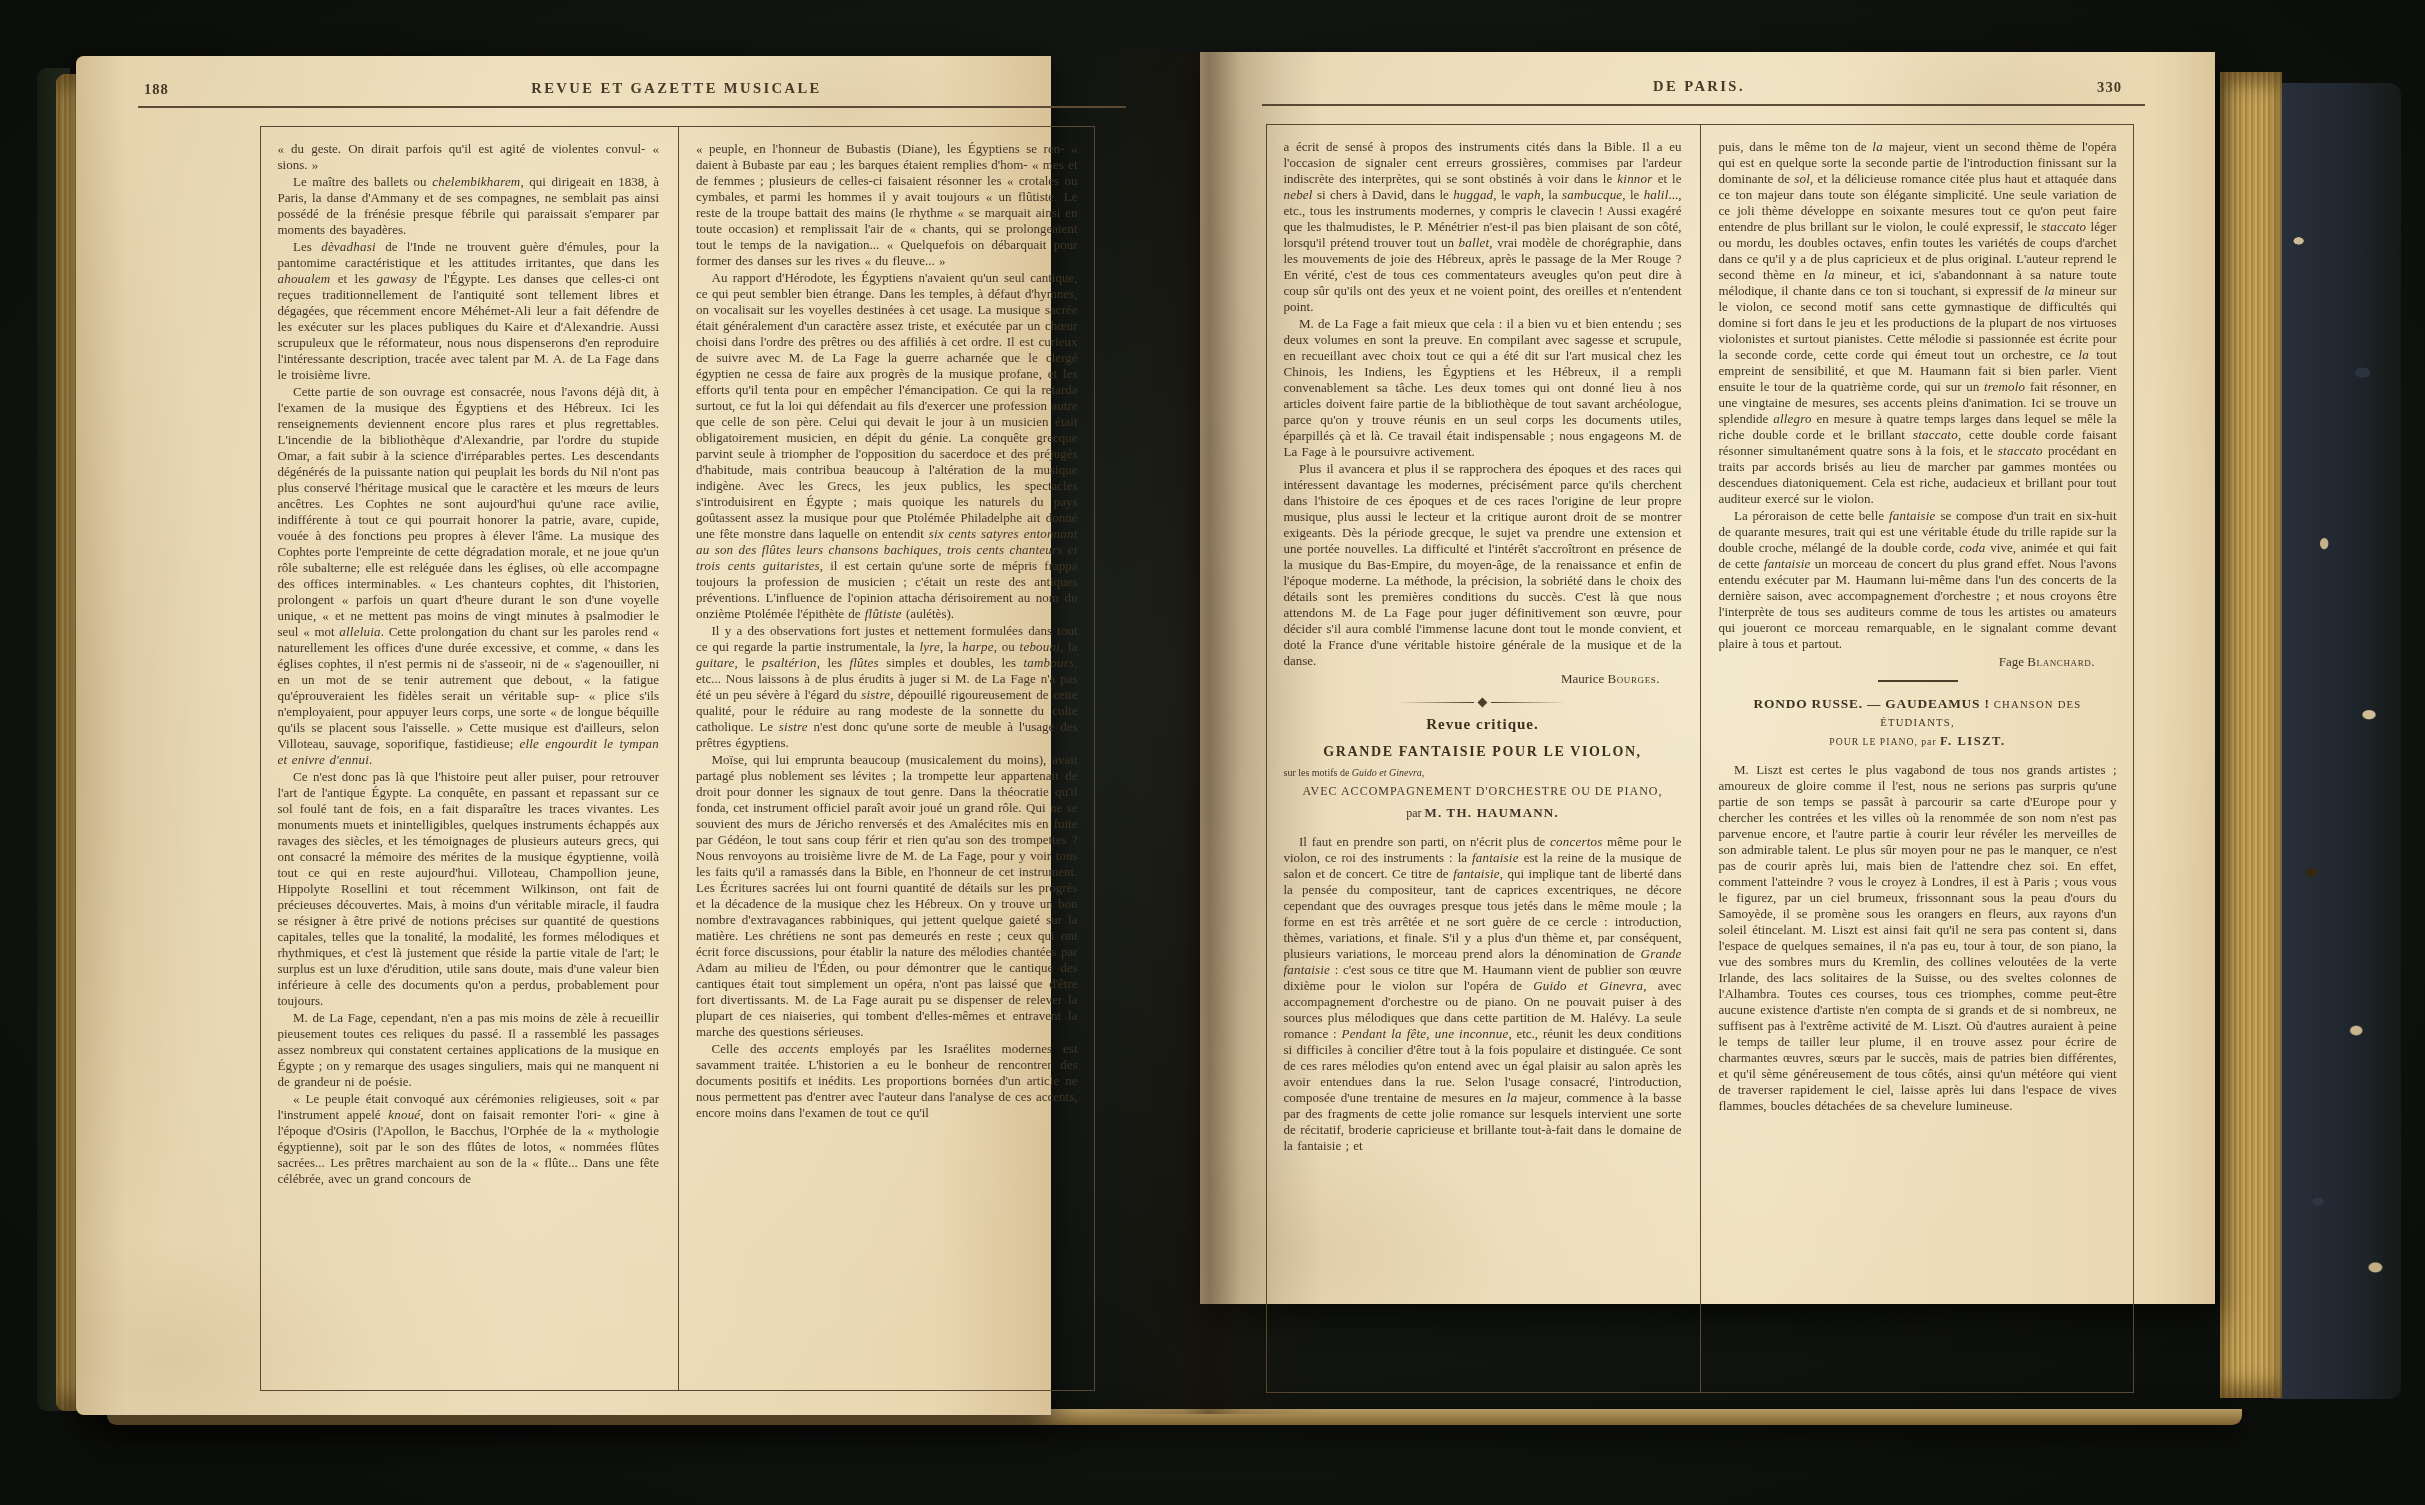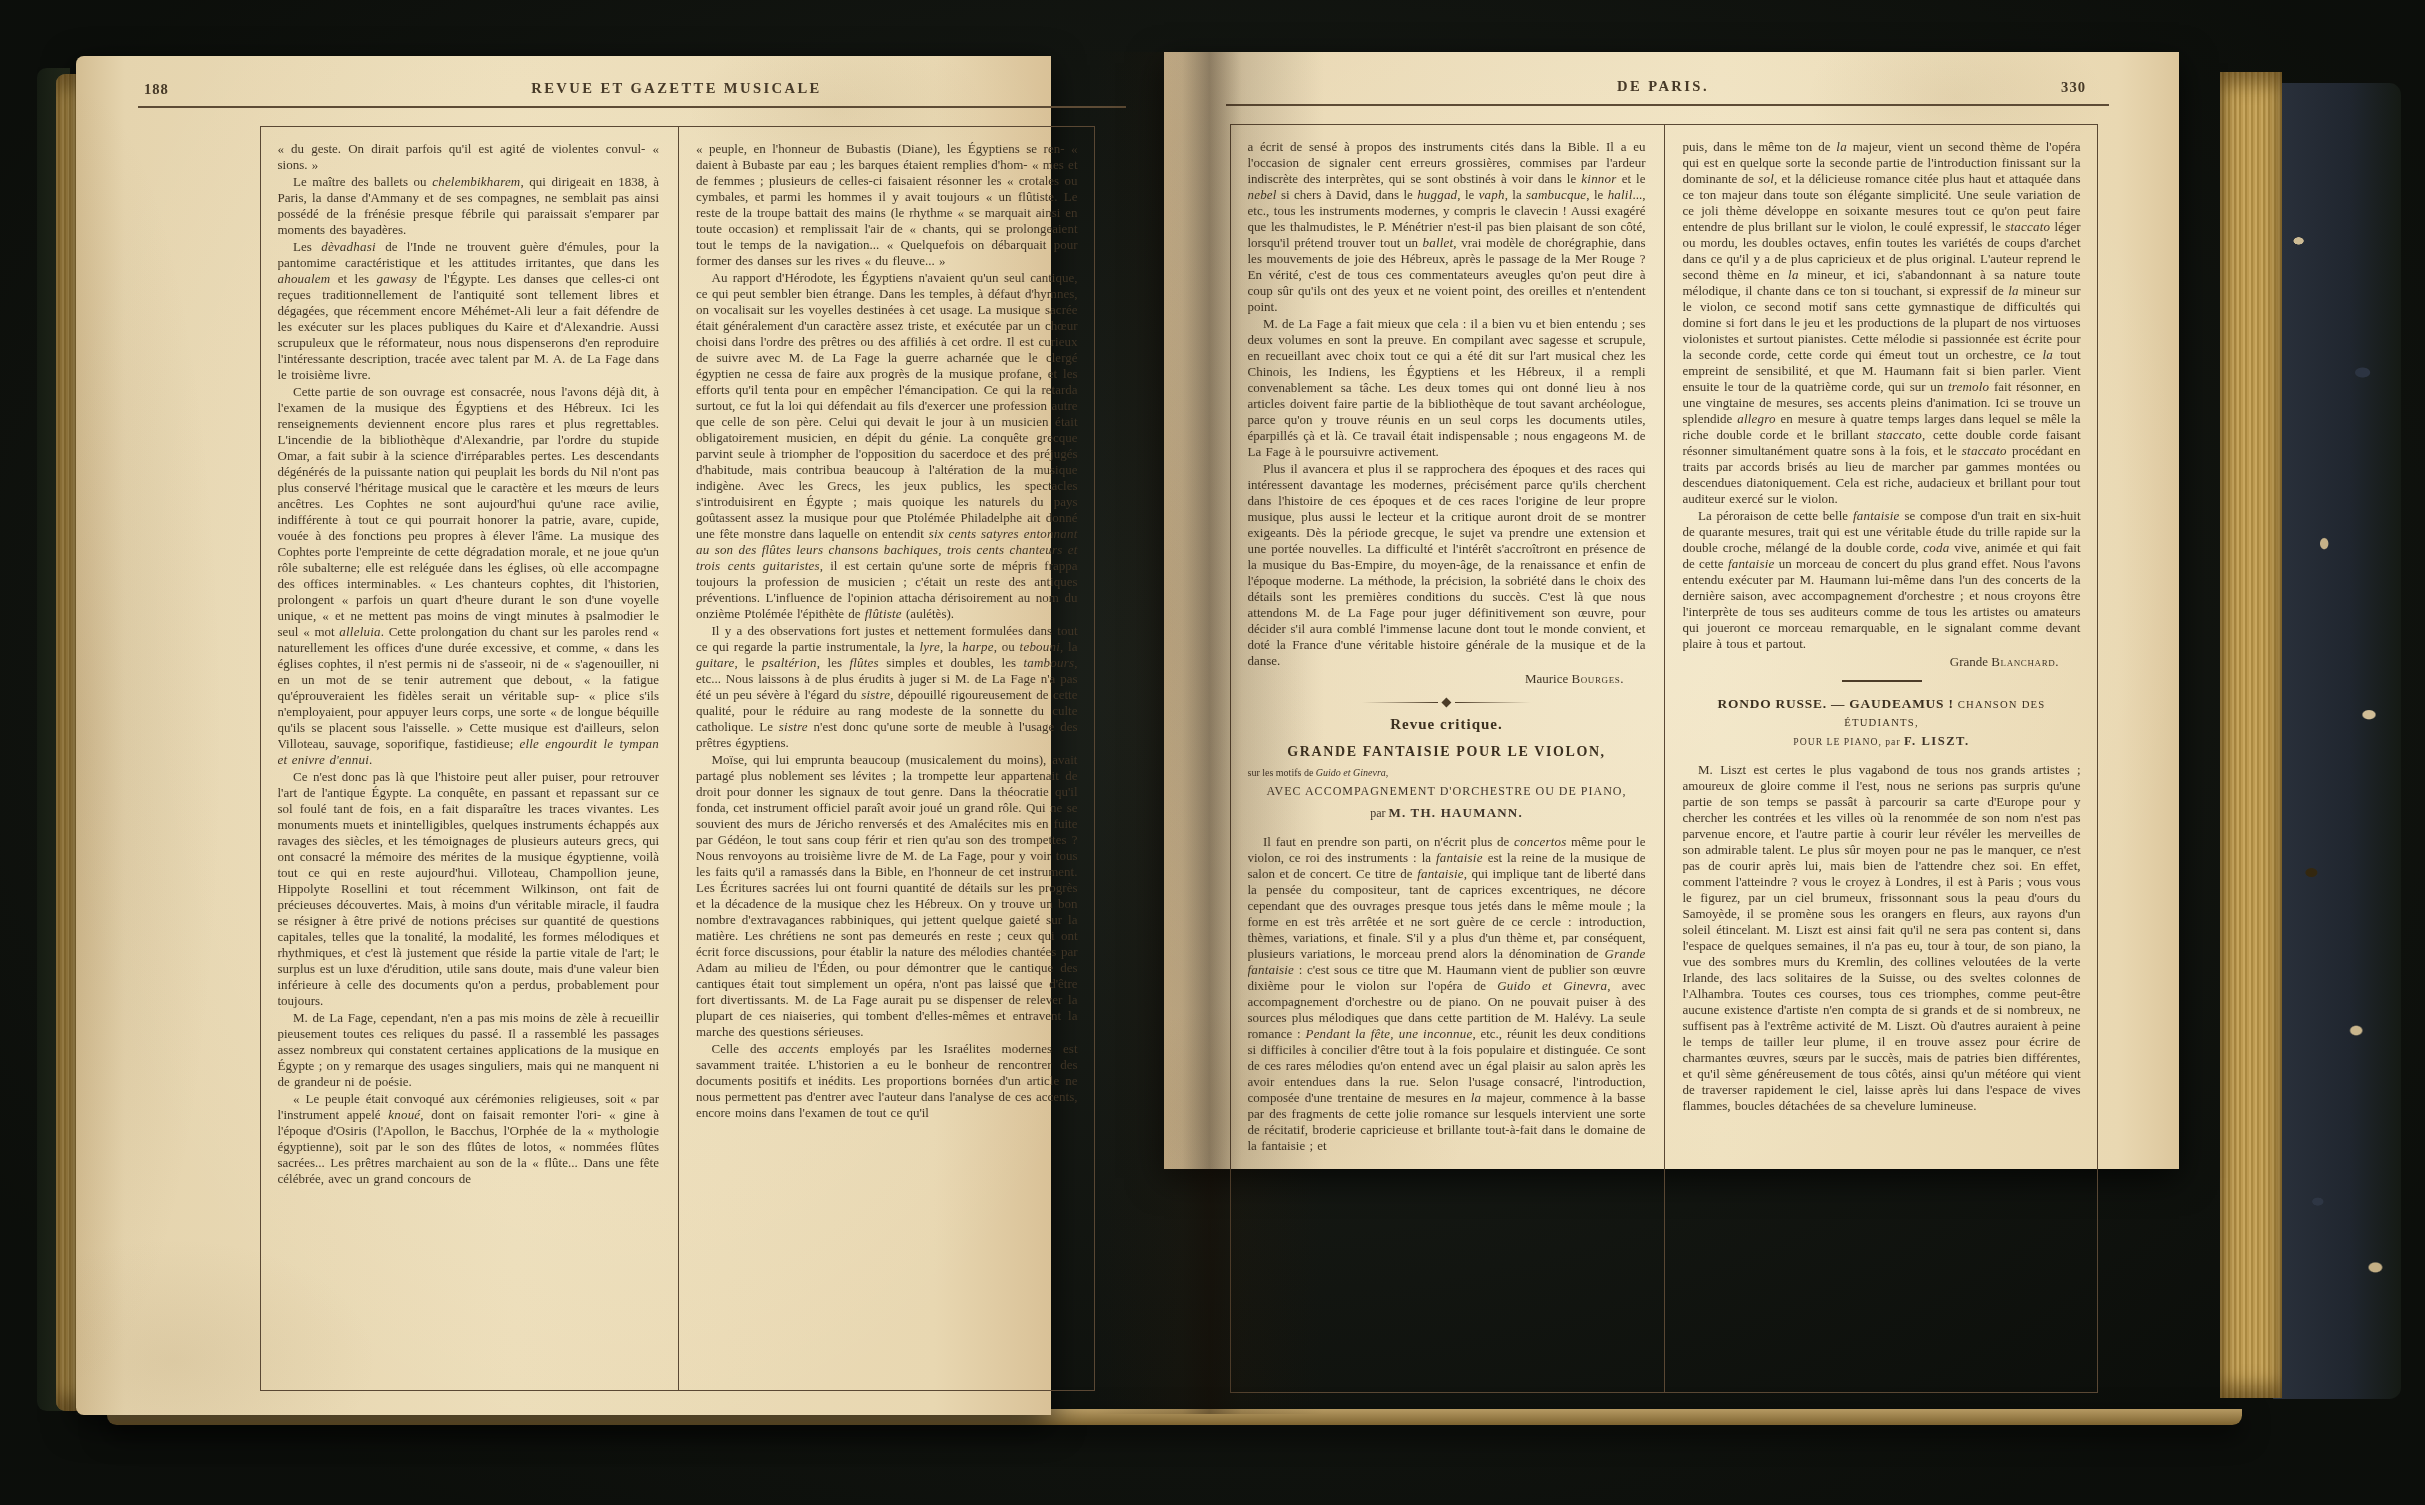--- a/index.html
+++ b/index.html
@@ -41,21 +41,21 @@
   .page .stain{position:absolute;inset:0;pointer-events:none;
     background:
       radial-gradient(213px 116px at 78% 4%, rgba(140,110,60,.10), transparent 70%),
       radial-gradient(291px 175px at 10% 96%, rgba(130,100,55,.10), transparent 70%),
       radial-gradient(194px 873px at 0% 50%, rgba(120,90,45,.14), transparent 75%);}
   #left-page{left:76px;top:56px;width:975px;height:1359px;border-radius:7.8px 0 0 7.8px;
     background:
       radial-gradient(ellipse at 55% 42%, rgba(255,250,232,.30), transparent 75%),
       linear-gradient(90deg,#d3bd92 0%,#e5d4ae 5%,#ecddb9 45%,#e8d7b1 88%,#d9c197 100%),
       #e8d7b2;}
-  #right-page{left:1164px;top:52px;width:1015px;height:1117px;
+  #right-page{left:1200px;top:52px;width:1015px;height:1252px;
     background:
       radial-gradient(ellipse at 45% 45%, rgba(255,252,238,.32), transparent 75%),
       linear-gradient(90deg,#d8c098 0%,#e9d8b4 8%,#efe1bf 55%,#e9d8b2 94%,#dcc69c 100%),
       #ebdbb6;}
   .gutter-shadow{position:absolute;left:1095px;top:52px;width:229px;height:1362px;pointer-events:none;
     background:linear-gradient(90deg,rgba(40,25,8,0) 0%,rgba(40,25,8,.18) 38%,rgba(25,14,4,.42) 50%,rgba(40,25,8,.16) 64%,rgba(40,25,8,0) 100%);}
 
   
   .page-number{position:absolute;font-size:14.6px;font-weight:bold;letter-spacing:1px;color:#473a28;}
   .running-title{position:absolute;text-align:center;font-size:14.6px;font-weight:bold;
@@ -167,21 +167,21 @@
         <div class="rev-sub">sur les motifs de <i>Guido et Ginevra</i>,</div>
         <div class="rev-sub-sc">AVEC ACCOMPAGNEMENT D'ORCHESTRE OU DE PIANO,</div>
         <div class="rev-by"><span>par </span><span class="byname">M. TH. HAUMANN.</span></div>
 
         <p class="para">Il faut en prendre son parti, on n'écrit plus de <i>concertos</i> même pour le violon, ce roi des instruments : la <i>fantaisie</i> est la reine de la musique de salon et de concert. Ce titre de <i>fantaisie</i>, qui implique tant de liberté dans la pensée du compositeur, tant de caprices excentriques, ne décore cependant que des ouvrages presque tous jetés dans le même moule ; la forme en est très arrêtée et ne sort guère de ce cercle : introduction, thèmes, variations, et finale. S'il y a plus d'un thème et, par conséquent, plusieurs variations, le morceau prend alors la dénomination de <i>Grande fantaisie</i> : c'est sous ce titre que M. Haumann vient de publier son œuvre dixième pour le violon sur l'opéra de <i>Guido et Ginevra</i>, avec accompagnement d'orchestre ou de piano. On ne pouvait puiser à des sources plus mélodiques que dans cette partition de M. Halévy. La seule romance : <i>Pendant la fête, une inconnue</i>, etc., réunit les deux conditions si difficiles à concilier d'être tout à la fois populaire et distinguée. Ce sont de ces rares mélodies qu'on entend avec un égal plaisir au salon après les avoir entendues dans la rue. Selon l'usage consacré, l'introduction, composée d'une trentaine de mesures en <i>la</i> majeur, commence à la basse par des fragments de cette jolie romance sur lesquels intervient une sorte de récitatif, broderie capricieuse et brillante tout-à-fait dans le domaine de la fantaisie ; et</p>
       </div>
 
       <div class="col">
         <p class="para flush">puis, dans le même ton de <i>la</i> majeur, vient un second thème de l'opéra qui est en quelque sorte la seconde partie de l'introduction finissant sur la dominante de <i>sol</i>, et la délicieuse romance citée plus haut et attaquée dans ce ton majeur dans toute son élégante simplicité. Une seule variation de ce joli thème développe en soixante mesures tout ce qu'on peut faire entendre de plus brillant sur le violon, le coulé expressif, le <i>staccato</i> léger ou mordu, les doubles octaves, enfin toutes les variétés de coups d'archet dans ce qu'il y a de plus capricieux et de plus original. L'auteur reprend le second thème en <i>la</i> mineur, et ici, s'abandonnant à sa nature toute mélodique, il chante dans ce ton si touchant, si expressif de <i>la</i> mineur sur le violon, ce second motif sans cette gymnastique de difficultés qui domine si fort dans le jeu et les productions de la plupart de nos virtuoses violonistes et surtout pianistes. Cette mélodie si passionnée est écrite pour la seconde corde, cette corde qui émeut tout un orchestre, ce <i>la</i> tout empreint de sensibilité, et que M. Haumann fait si bien parler. Vient ensuite le tour de la quatrième corde, qui sur un <i>tremolo</i> fait résonner, en une vingtaine de mesures, ses accents pleins d'animation. Ici se trouve un splendide <i>allegro</i> en mesure à quatre temps larges dans lequel se mêle la riche double corde et le brillant <i>staccato</i>, cette double corde faisant résonner simultanément quatre sons à la fois, et le <i>staccato</i> procédant en traits par accords brisés au lieu de marcher par gammes montées ou descendues diatoniquement. Cela est riche, audacieux et brillant pour tout auditeur exercé sur le violon.</p>
         <p class="para">La péroraison de cette belle <i>fantaisie</i> se compose d'un trait en six-huit de quarante mesures, trait qui est une véritable étude du trille rapide sur la double croche, mélangé de la double corde, <i>coda</i> vive, animée et qui fait de cette <i>fantaisie</i> un morceau de concert du plus grand effet. Nous l'avons entendu exécuter par M. Haumann lui-même dans l'un des concerts de la dernière saison, avec accompagnement d'orchestre ; et nous croyons être l'interprète de tous ses auditeurs comme de tous les artistes ou amateurs qui joueront ce morceau remarquable, en le signalant comme devant plaire à tous et partout.</p>
-        <div class="signature"><span>Grande </span><span class="sig-last">Blanchard.</span></div>
+        <div class="signature"><span>Fage </span><span class="sig-last">Blanchard.</span></div>
 
         <div class="short-rule"></div>
         <div class="rev2-head">
           <span class="rev2-main">RONDO RUSSE. — GAUDEAMUS !</span>
           <span class="rev2-small">CHANSON DES ÉTUDIANTS,</span>
         </div>
         <div class="rev2-by"><span class="byprefix">POUR LE PIANO, par </span><span class="byname">F. LISZT.</span></div>
 
         <p class="para">M. Liszt est certes le plus vagabond de tous nos grands artistes ; amoureux de gloire comme il l'est, nous ne serions pas surpris qu'une partie de son temps se passât à parcourir sa carte d'Europe pour y chercher les contrées et les villes où la renommée de son nom n'est pas parvenue encore, et l'autre partie à courir leur révéler les merveilles de son admirable talent. Le plus sûr moyen pour ne pas le manquer, ce n'est pas de courir après lui, mais bien de l'attendre chez soi. En effet, comment l'atteindre ? vous le croyez à Londres, il est à Paris ; vous vous le figurez, par un ciel brumeux, frissonnant sous la peau d'ours du Samoyède, il se promène sous les orangers en fleurs, aux rayons d'un soleil étincelant. M. Liszt est ainsi fait qu'il ne sera pas content si, dans l'espace de quelques semaines, il n'a pas eu, tour à tour, de son piano, la vue des sombres murs du Kremlin, des collines veloutées de la verte Irlande, des lacs solitaires de la Suisse, ou des sveltes colonnes de l'Alhambra. Toutes ces courses, tous ces triomphes, comme peut-être aucune existence d'artiste n'en compta de si grands et de si nombreux, ne suffisent pas à l'extrême activité de M. Liszt. Où d'autres auraient à peine le temps de tailler leur plume, il en trouve assez pour écrire de charmantes œuvres, sœurs par le succès, mais de patries bien différentes, et qu'il sème généreusement de tous côtés, ainsi qu'un météore qui vient de traverser rapidement le ciel, laisse après lui dans l'espace de vives flammes, boucles détachées de sa chevelure lumineuse.</p>
       </div>

